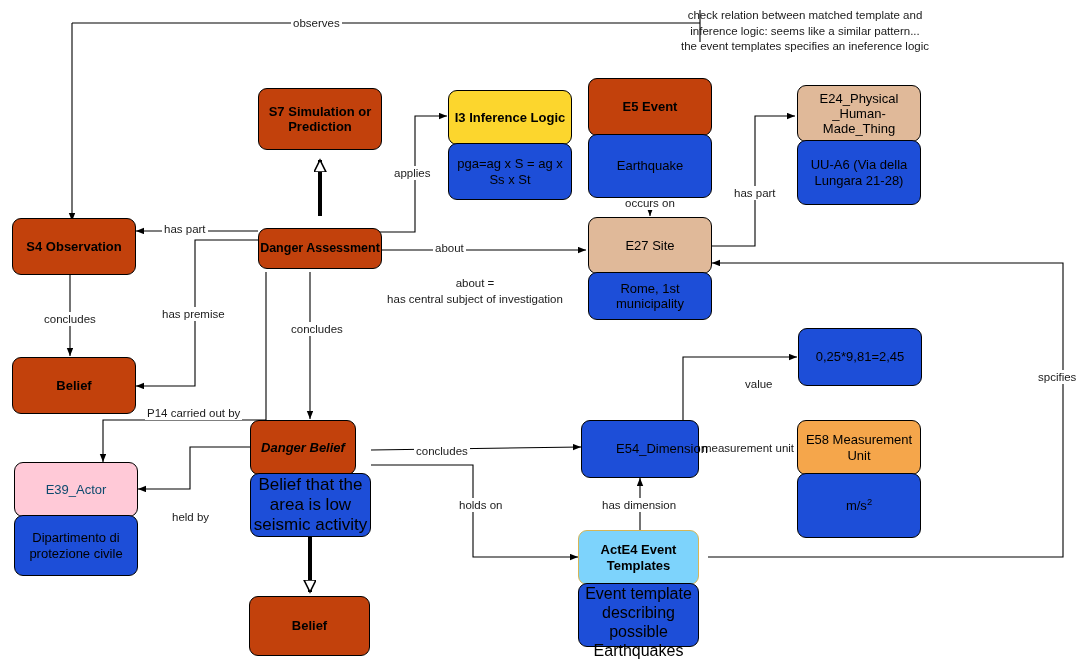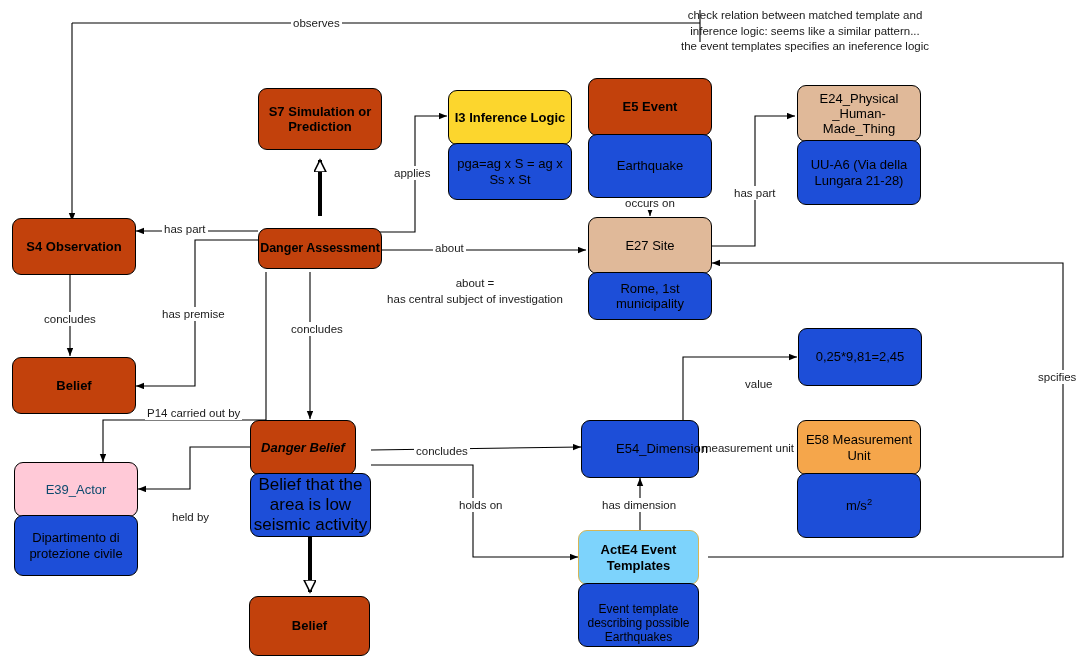--- a/index.html
+++ b/index.html
@@ -189,16 +189,16 @@
     <span>E58 Measurement Unit</span>
   </div>
   <div class="node body plain" style="left:797px;top:473px;width:124px;height:65px;">
     <span><span>m/s</span><sup>2</sup></span>
   </div>
 
   <div class="node hdr cream" style="left:578px;top:530px;width:121px;height:55px;">
     <span>ActE4 Event Templates</span>
   </div>
   <div class="node body plain" style="left:578px;top:583px;width:121px;height:64px;">
-    <span style="font-size:12px;margin-top:16px;">Event template describing possible Earthquakes</span>
+    <span style="font-size:16px;margin-top:16px;">Event template describing possible Earthquakes</span>
   </div>
 
 </div>
 
 </body></html>

